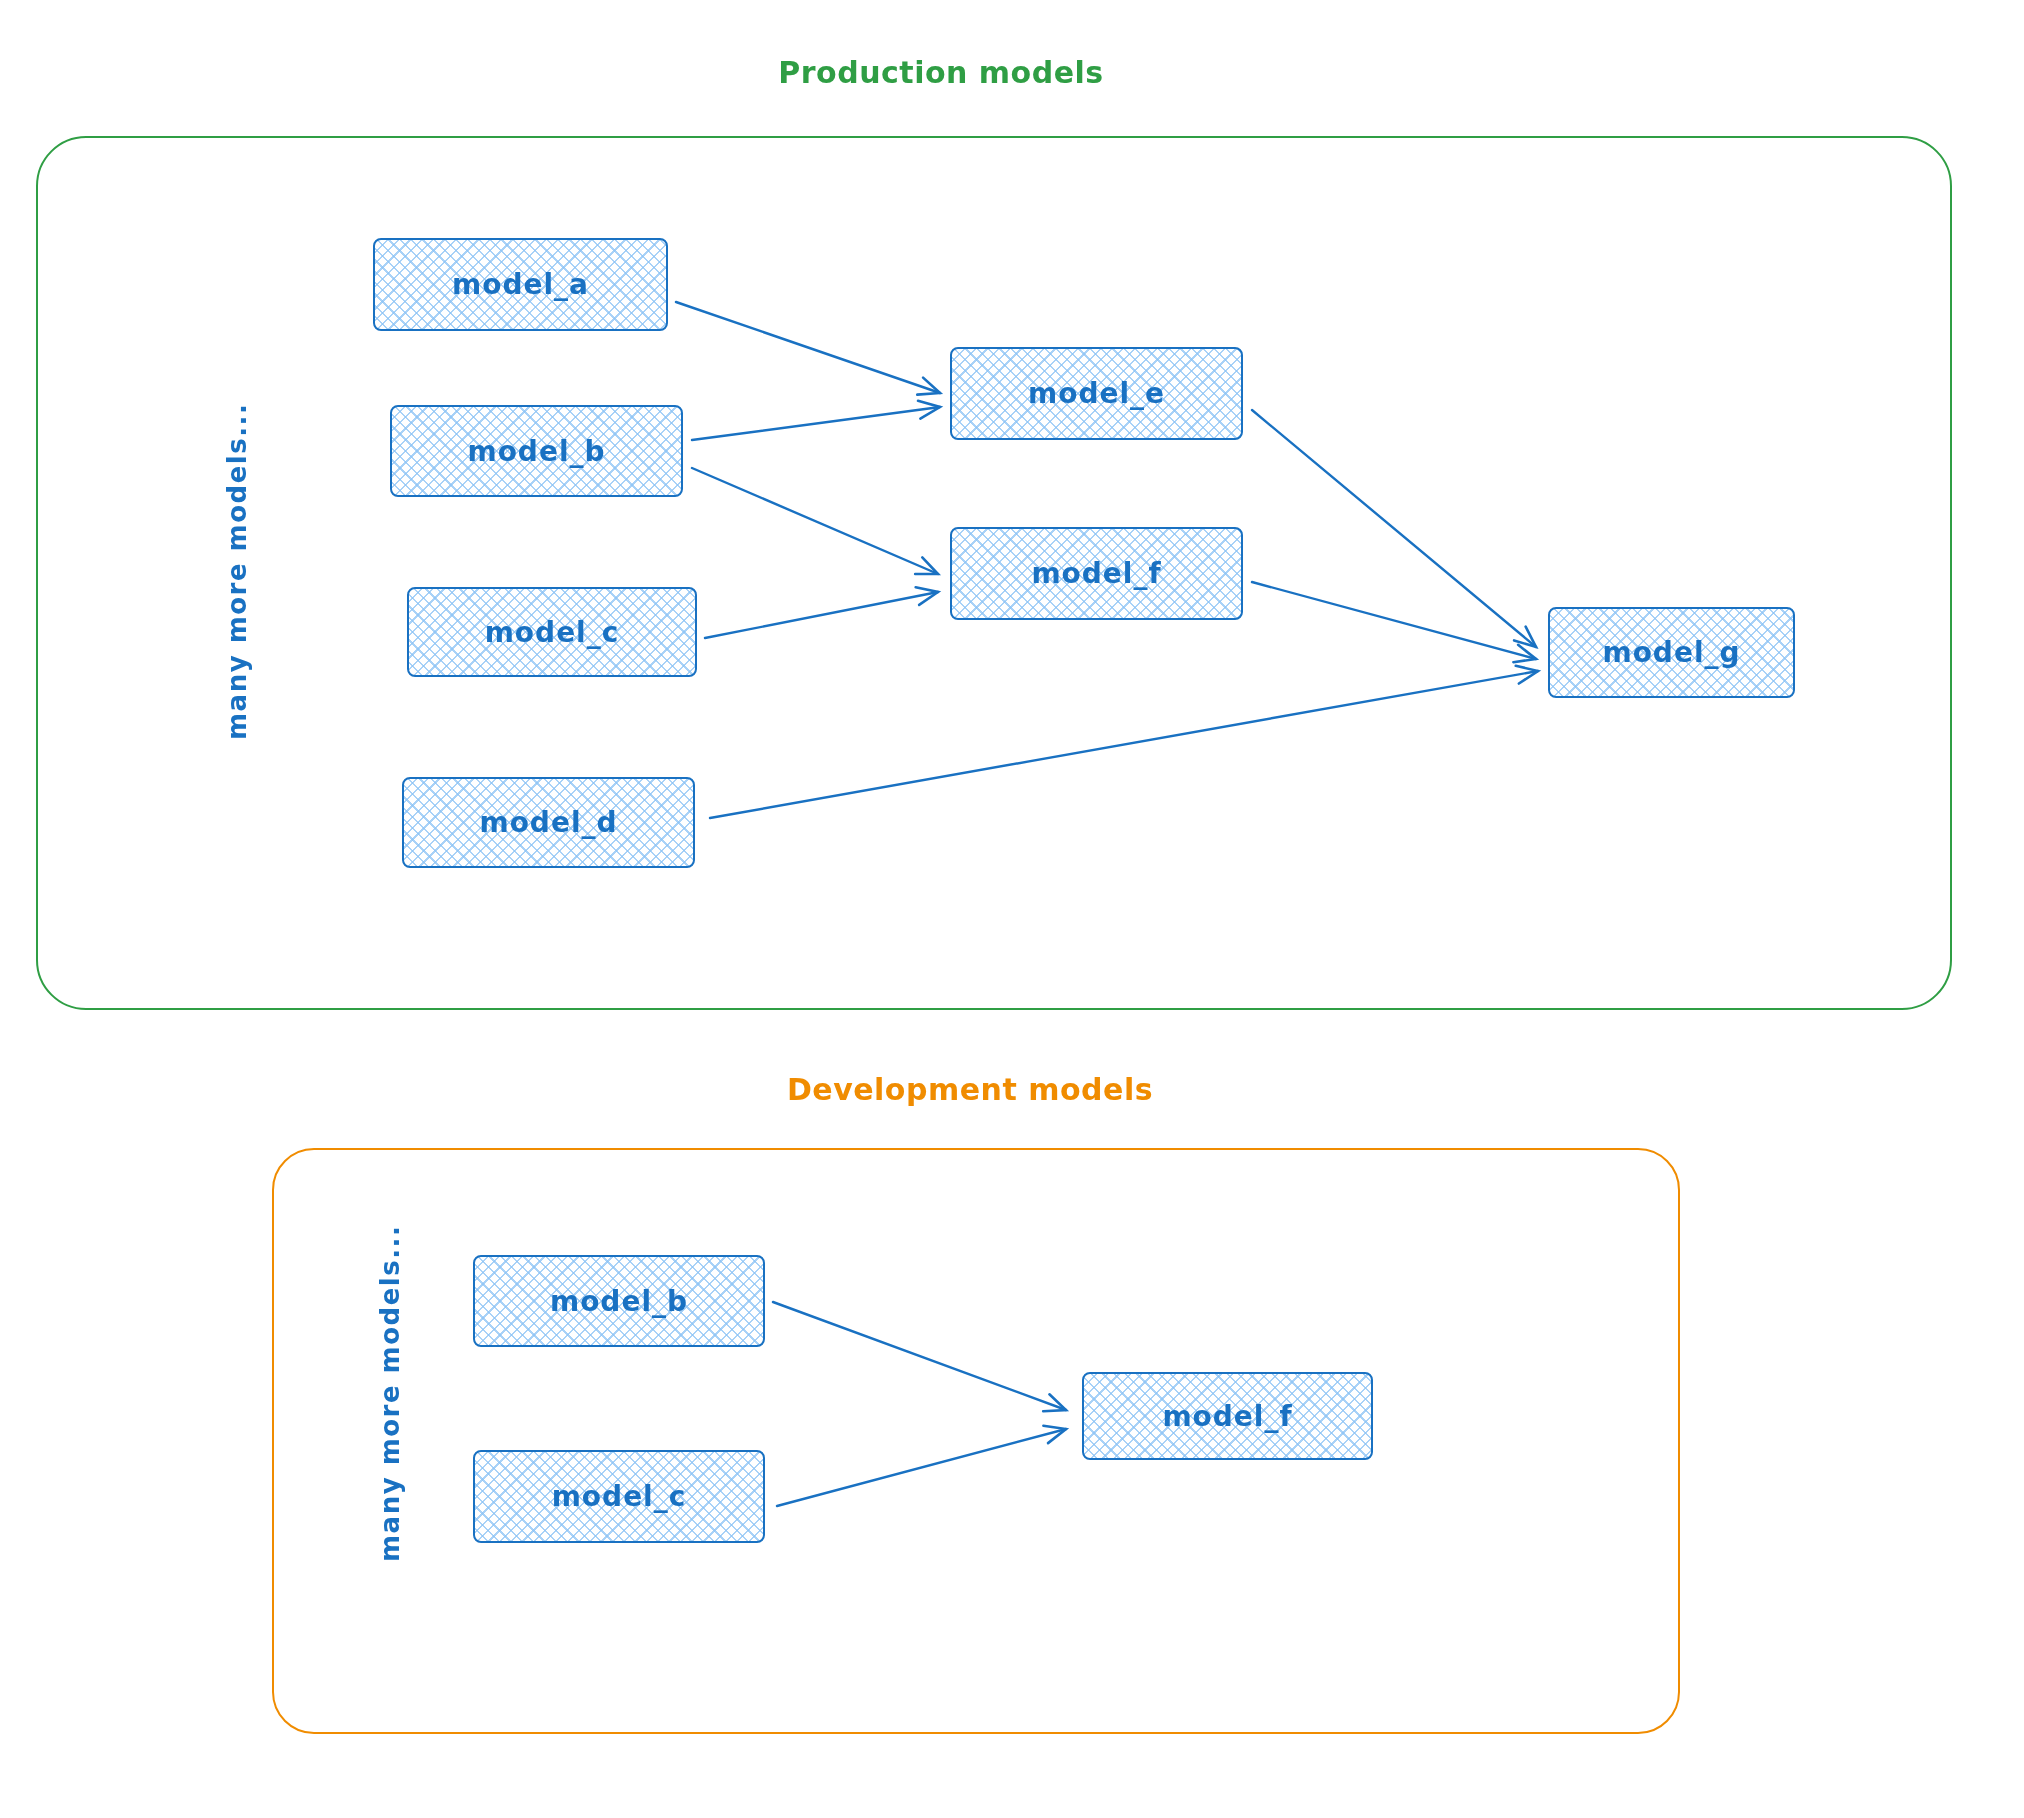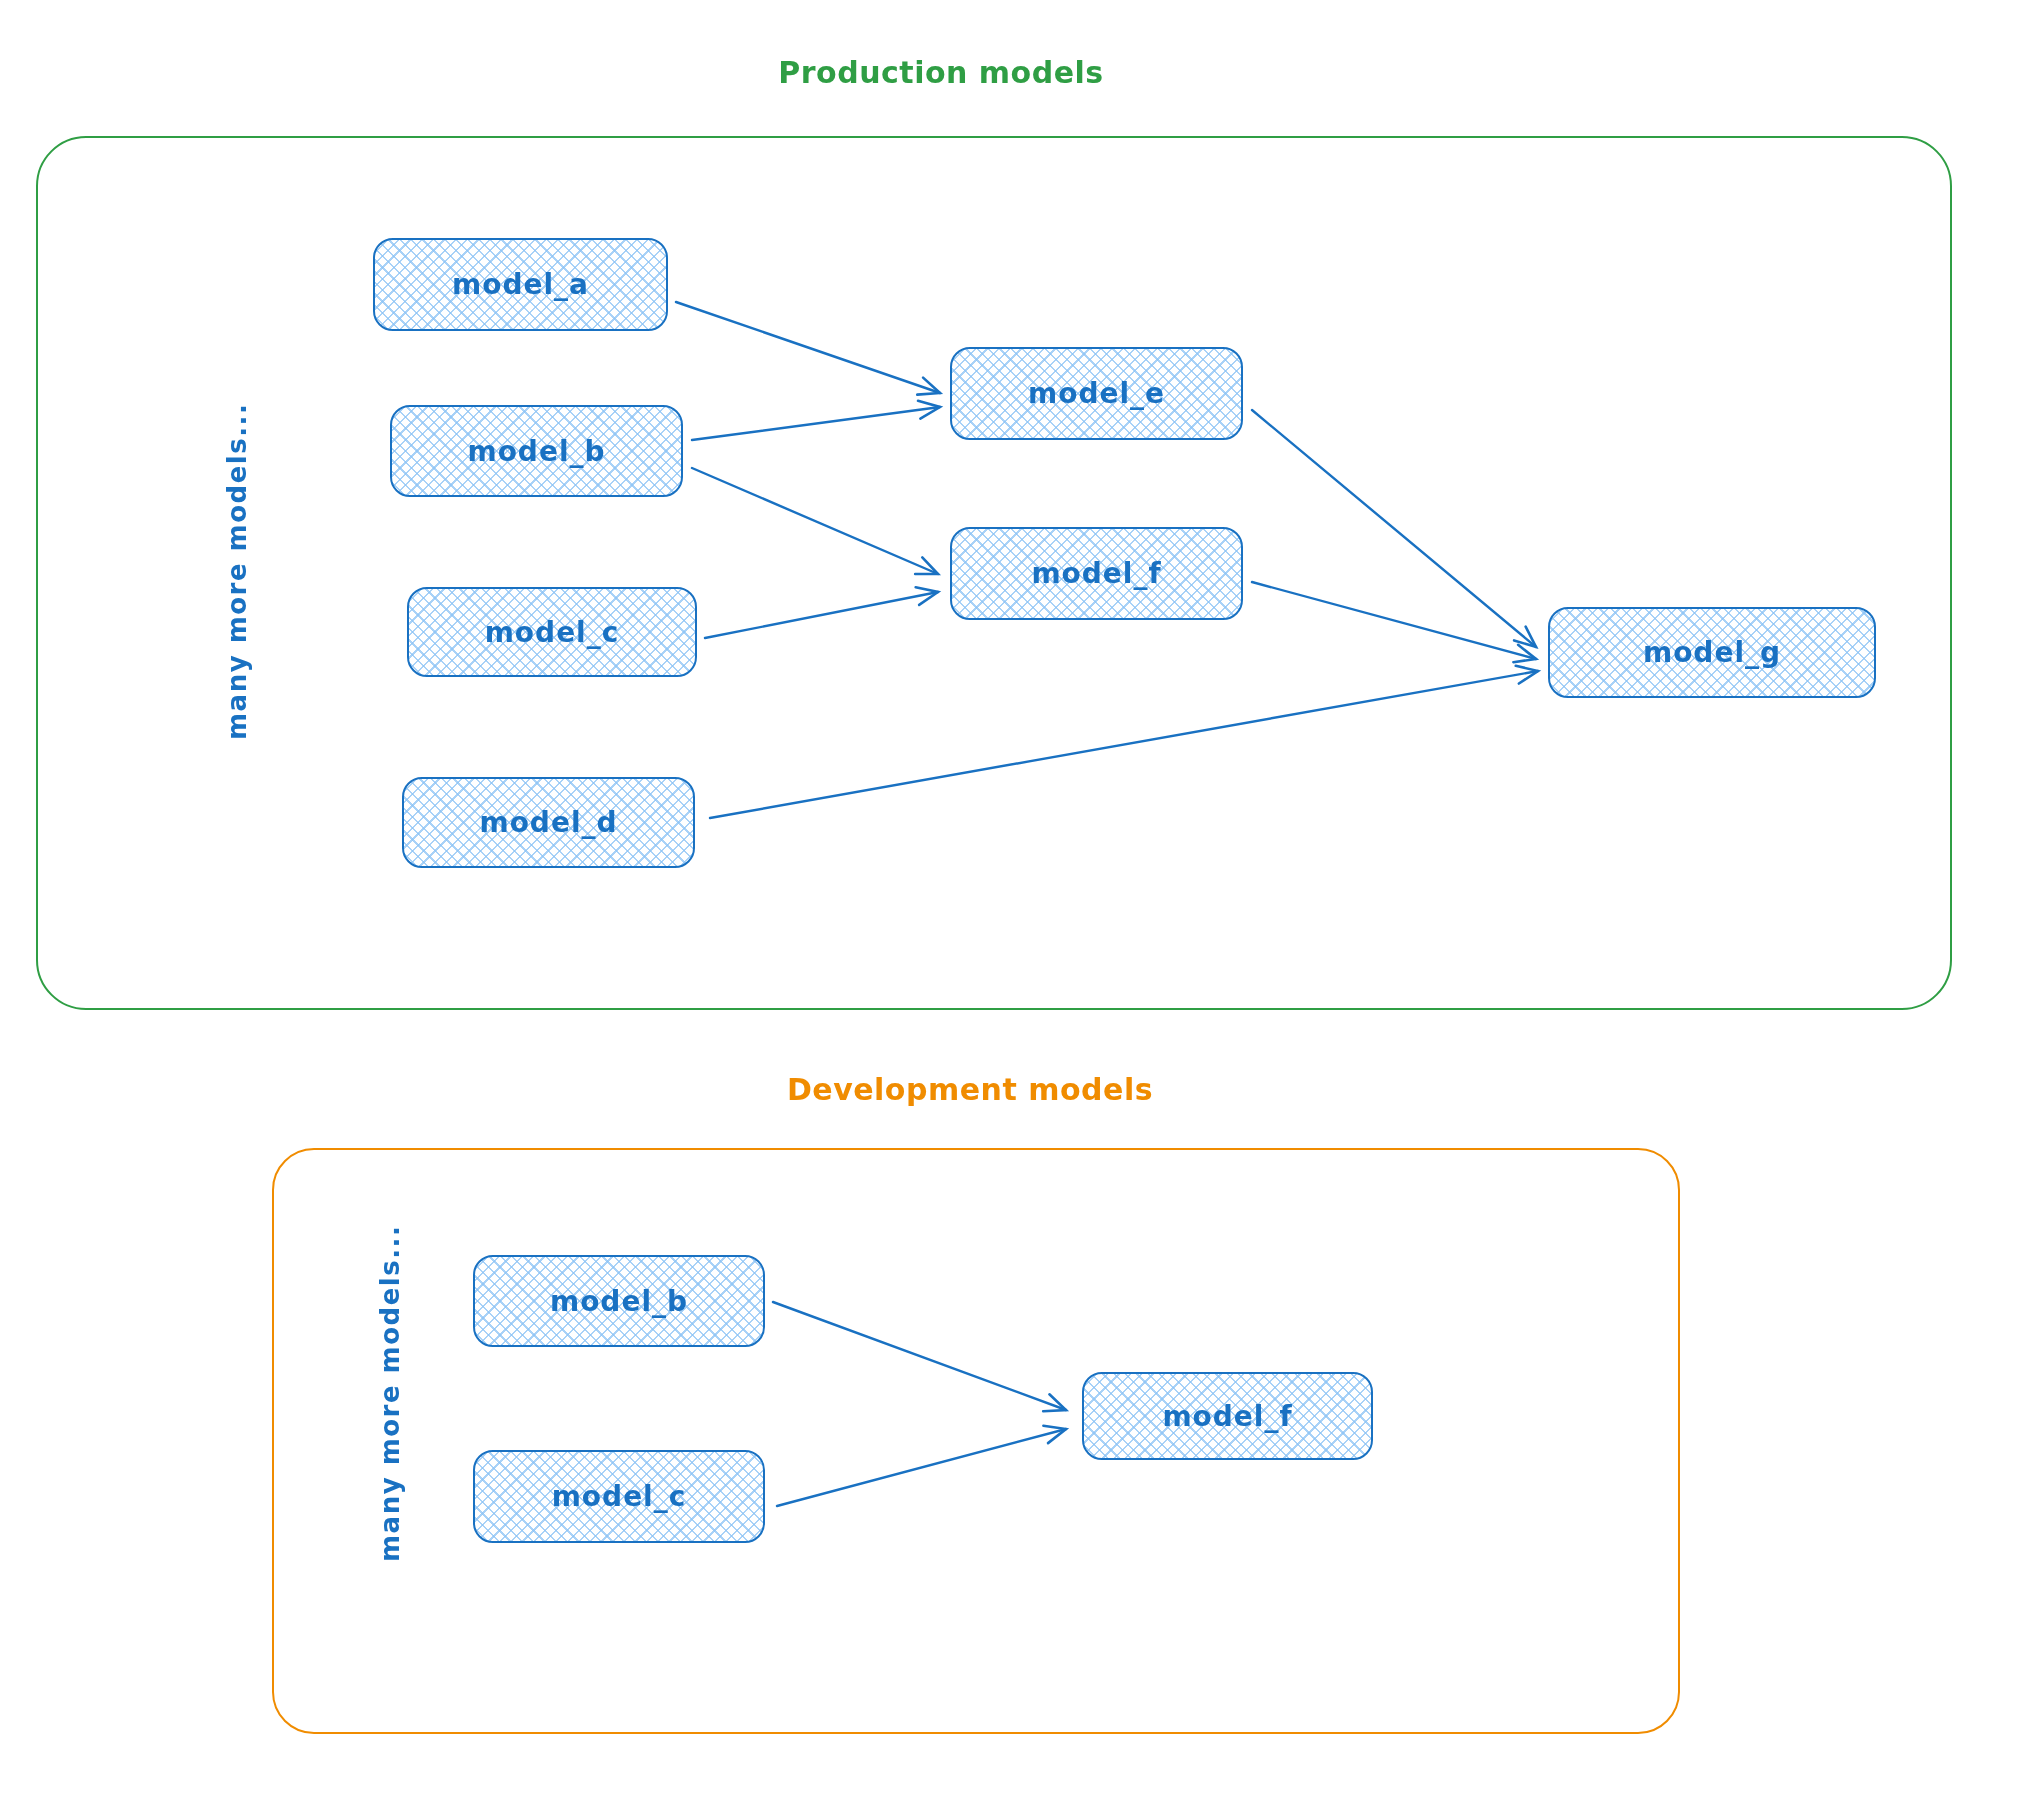--- a/index.html
+++ b/index.html
@@ -35,21 +35,21 @@
     border-color: #2f9e44;
     border-radius: 50px;
   }
   .container-box.dev {
     border-color: #f08c00;
     border-radius: 42px;
   }
   .node {
     position: absolute;
     border: 2.5px solid #1971c2;
-    border-radius: 20px;
+    border-radius: 8px;
     display: flex;
     align-items: center;
     justify-content: center;
     color: #1971c2;
     font-size: 28px;
     font-weight: 600;
     letter-spacing: 1px;
     background-color: #ffffff;
     background-image:
       repeating-linear-gradient(45deg,  rgba(140,195,245,0.75) 0px, rgba(140,195,245,0.75) 1.6px, transparent 1.6px, transparent 8px),
@@ -108,21 +108,21 @@
     <line x1="773" y1="1302" x2="1066" y2="1410" marker-end="url(#arrowhead)"></line>
     <line x1="777" y1="1506" x2="1066" y2="1429" marker-end="url(#arrowhead)"></line>
   </svg>
 
   <div class="node" style="left:373px; top:238px; width:295px; height:93px;">model_a</div>
   <div class="node" style="left:390px; top:405px; width:293px; height:92px;">model_b</div>
   <div class="node" style="left:407px; top:587px; width:290px; height:90px;">model_c</div>
   <div class="node" style="left:402px; top:777px; width:293px; height:91px;">model_d</div>
   <div class="node" style="left:950px; top:347px; width:293px; height:93px;">model_e</div>
   <div class="node" style="left:950px; top:527px; width:293px; height:93px;">model_f</div>
-  <div class="node" style="left:1548px; top:607px; width:328px; height:91px;">model_g</div>
+  <div class="node" style="left:1548px; top:607px; width:247px; height:91px;">model_g</div>
 
   <div class="group-title dev" style="left:780px; top:1072px;">Development models</div>
 
   <div class="container-box dev" style="left:272px; top:1148px; width:1404px; height:582px;"></div>
 
   <div class="vlabel" style="left:250px; top:1407px;">many more models...</div>
 
   <div class="node" style="left:473px; top:1255px; width:292px; height:92px;">model_b</div>
   <div class="node" style="left:473px; top:1450px; width:292px; height:93px;">model_c</div>
   <div class="node" style="left:1082px; top:1372px; width:291px; height:88px;">model_f</div>

